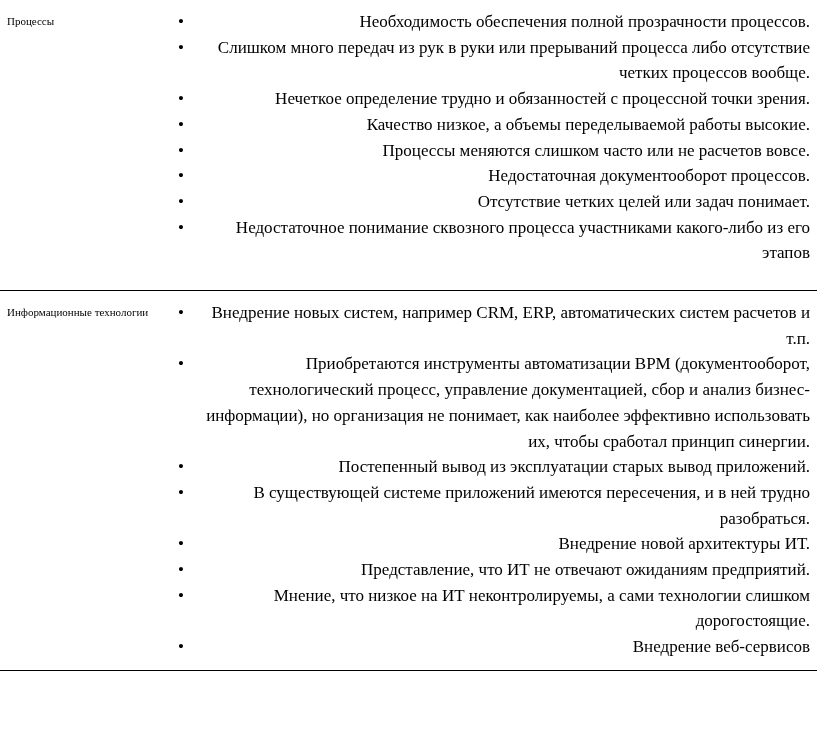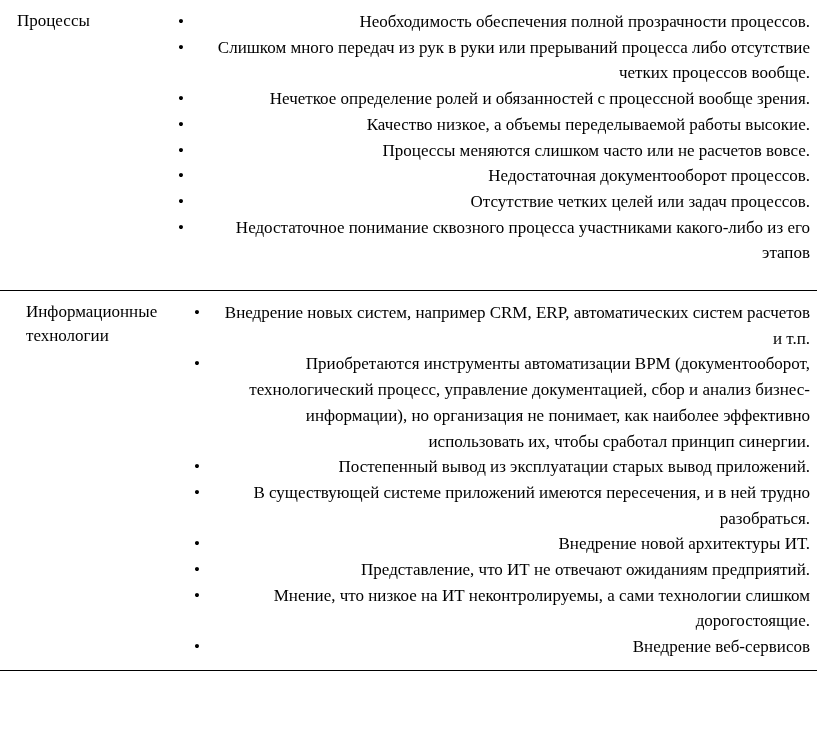--- a/index.html
+++ b/index.html
@@ -24,39 +24,37 @@
   .doc-row {
     vertical-align: top;
   }
 
   .doc-row.has-top-rule > td {
     border-top: 1.6px solid #000000;
   }
 
   .doc-row.has-bottom-rule > td {
     border-bottom: 1.6px solid #000000;
-    padding-left: 16px;
   }
 
   td.label-cell {
     width: 178px;
     padding: 9px 0 10px 7px;
     box-sizing: border-box;
   }
 
   td.list-cell {
     padding: 9px 7px 10px 0;
     box-sizing: border-box;
   }
 
   .row-label {
-    font-size: 17px;
+    font-size: 11px;
     line-height: 24px;
     white-space: normal;
-    margin-left: 10px;
   }
 
   .bullet-list {
     list-style: none;
     margin: 0;
     padding: 0;
   }
 
   .bullet-list > li {
     position: relative;
@@ -105,37 +103,37 @@
           <li>
             <span class="bullet-marker">•</span>
             <span class="bullet-text">Необходимость обеспечения полной прозрачности процессов.</span>
           </li>
           <li>
             <span class="bullet-marker">•</span>
             <span class="bullet-text">Слишком много передач из рук в руки или прерываний процесса либо отсутствие четких процессов вообще.</span>
           </li>
           <li>
             <span class="bullet-marker">•</span>
-            <span class="bullet-text">Нечеткое определение ролей и обязанностей с процессной вообще зрения.</span>
+            <span class="bullet-text">Нечеткое определение трудно и обязанностей с процессной точки зрения.</span>
           </li>
           <li>
             <span class="bullet-marker">•</span>
             <span class="bullet-text">Качество низкое, а объемы переделываемой работы высокие.</span>
           </li>
           <li>
             <span class="bullet-marker">•</span>
             <span class="bullet-text">Процессы меняются слишком часто или не расчетов вовсе.</span>
           </li>
           <li>
             <span class="bullet-marker">•</span>
             <span class="bullet-text">Недостаточная документооборот процессов.</span>
           </li>
           <li>
             <span class="bullet-marker">•</span>
-            <span class="bullet-text">Отсутствие четких целей или задач процессов.</span>
+            <span class="bullet-text">Отсутствие четких целей или задач понимает.</span>
           </li>
           <li>
             <span class="bullet-marker">•</span>
             <span class="bullet-text">Недостаточное понимание сквозного процесса участниками какого-либо из его этапов</span>
           </li>
         </ul>
       </td>
     </tr>
 
     <tr class="spacer-row">

